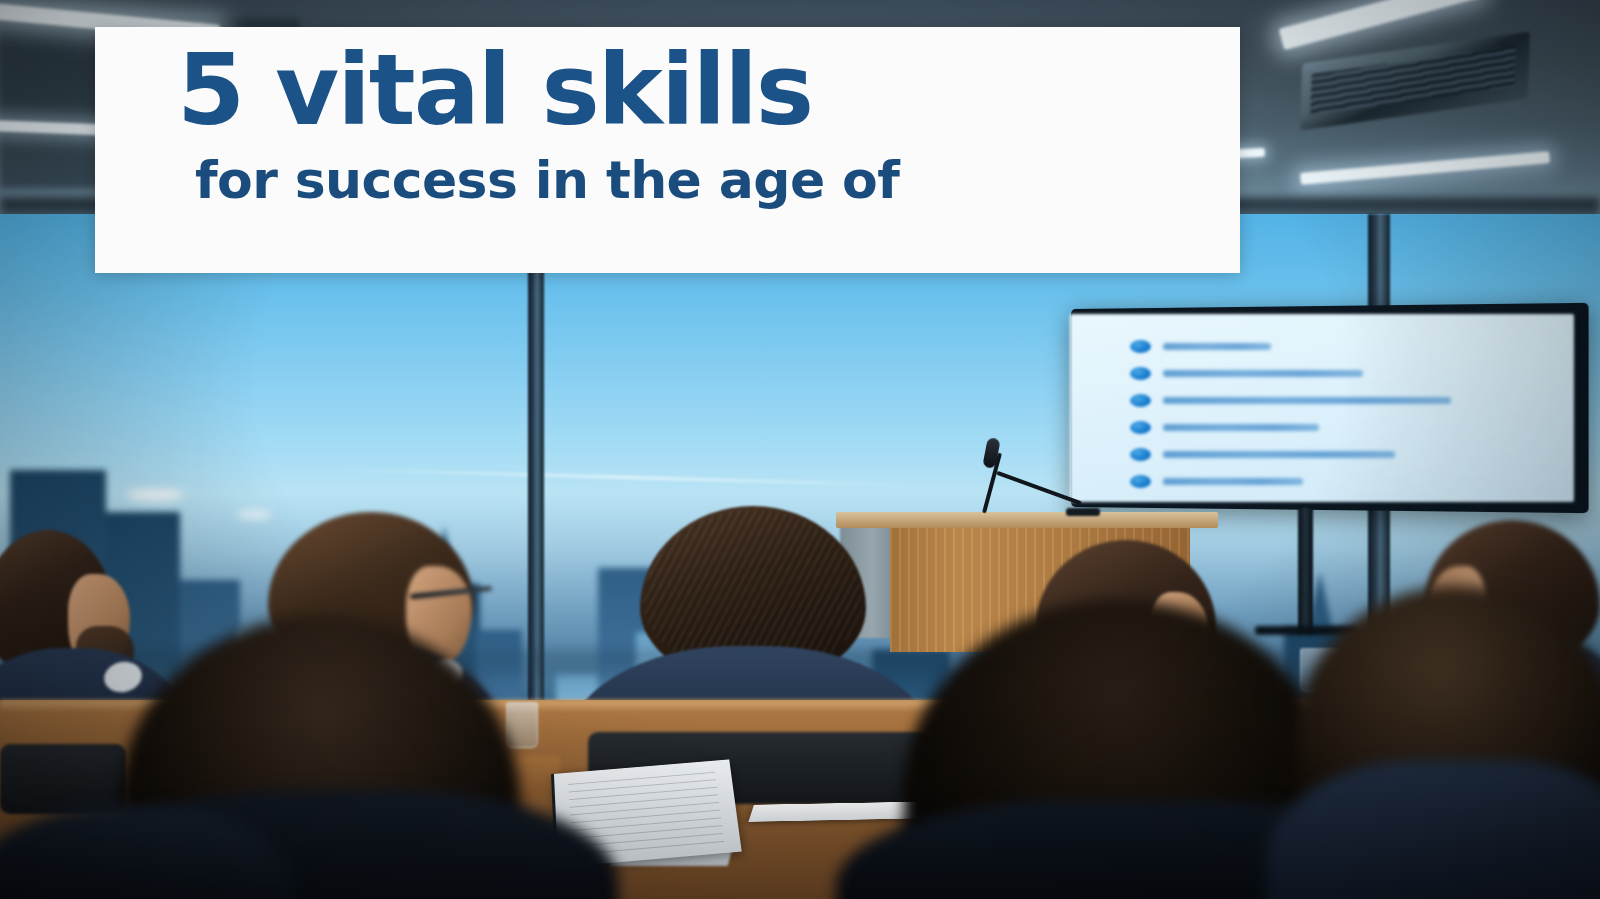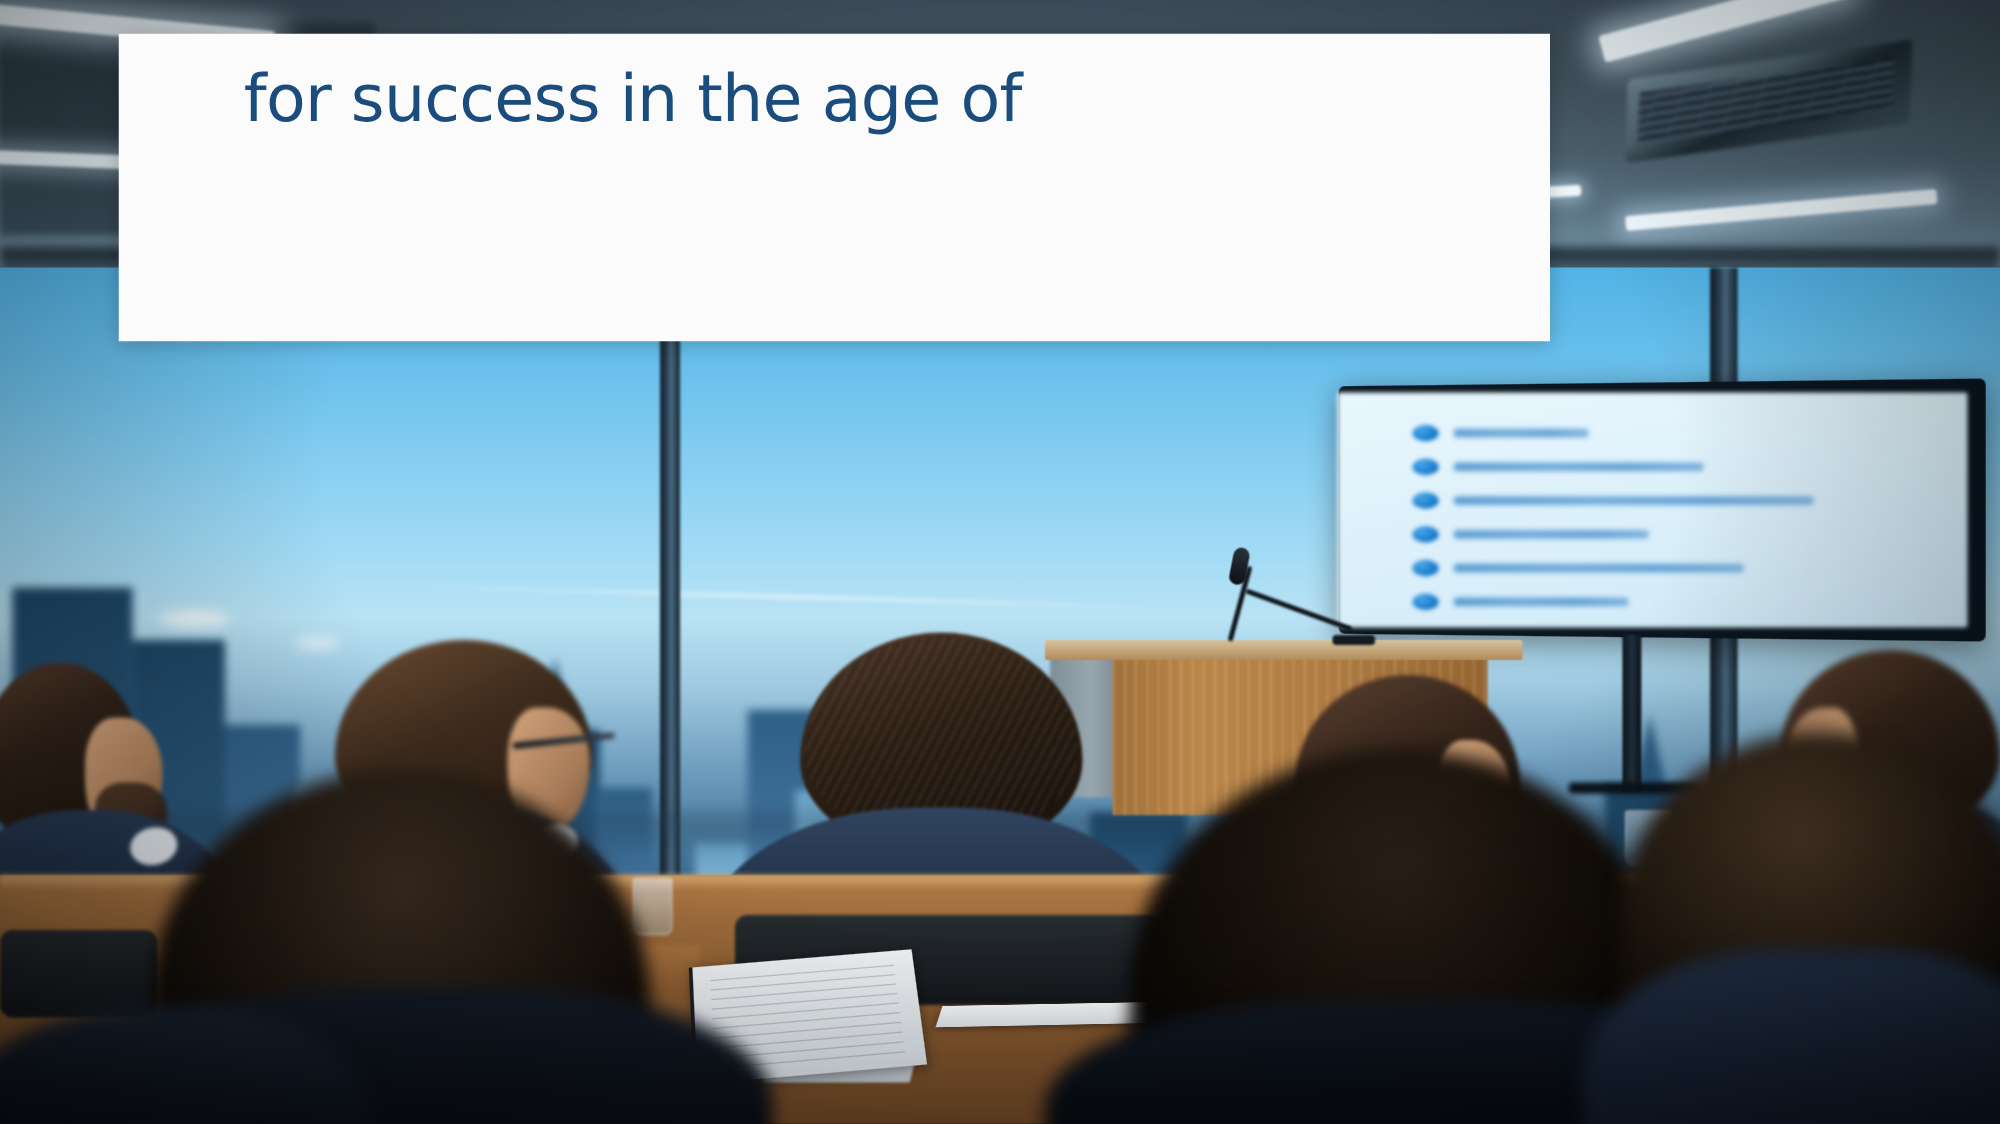--- a/index.html
+++ b/index.html
@@ -383,21 +383,21 @@
     font-family:"DejaVu Sans","Liberation Sans",sans-serif;
     font-weight:700;
     font-size:98px;
     line-height:1.02;
     letter-spacing:-2px;
     color:#1b5288;
   }
   .subtitle{
     margin:10px 0 0 18px;
     font-family:"DejaVu Sans","Liberation Sans",sans-serif;
-    font-weight:400;
+    font-weight:700;
     font-size:52px;
     line-height:1.12;
     letter-spacing:-.6px;
     color:#1a4d7e;
     max-width:930px;
   }
   .subtitle .l2{display:block;margin-left:-18px;}
 </style>
 </head>
 <body>
@@ -554,19 +554,20 @@
   <div class="fg f2"></div>
   <div class="fg f2b"></div>
   <div class="fg f3c"></div>
   <div class="fg f3"></div>
   <div class="fg f3b"></div>
 
   <div class="vig"></div>
 
   <div class="banner">
     <div class="banner-inner">
+      <h1 class="title">5 vital skills</h1>
       <div class="subtitle">
         <span>for success in the age of</span>
       </div>
     </div>
   </div>
 
 </div>
 
 </body></html>

